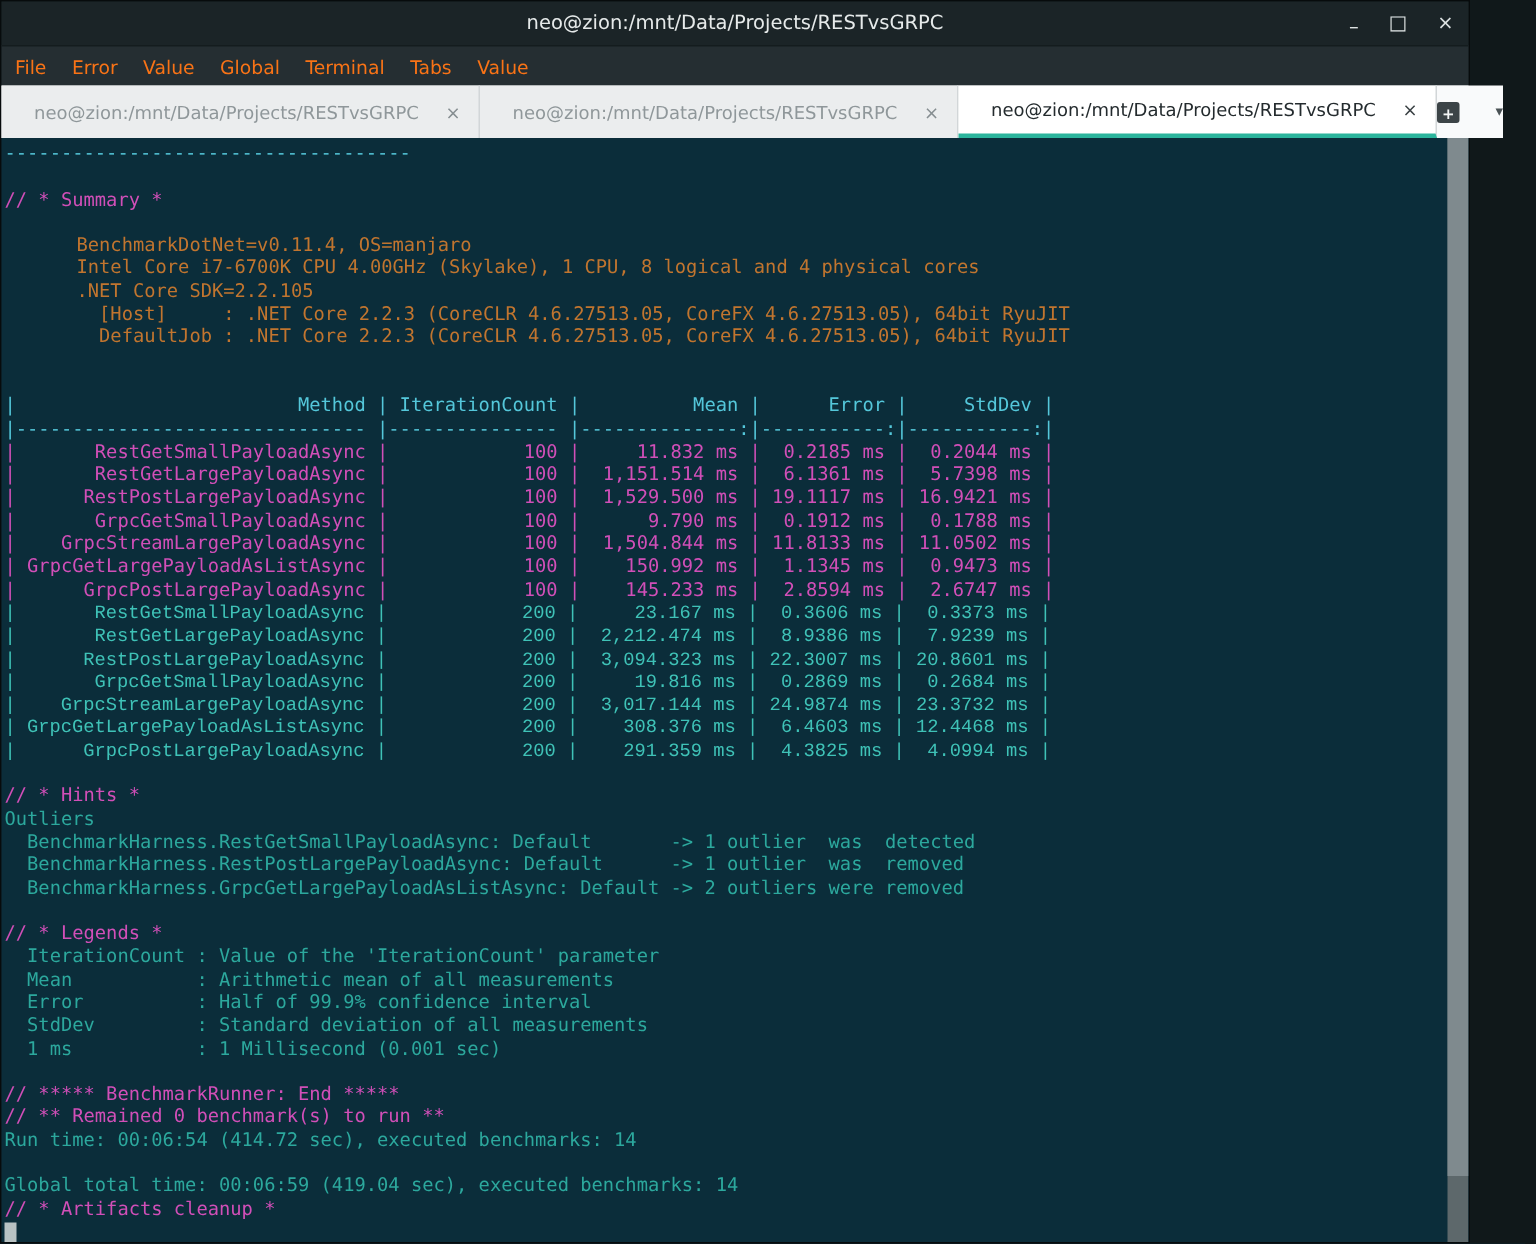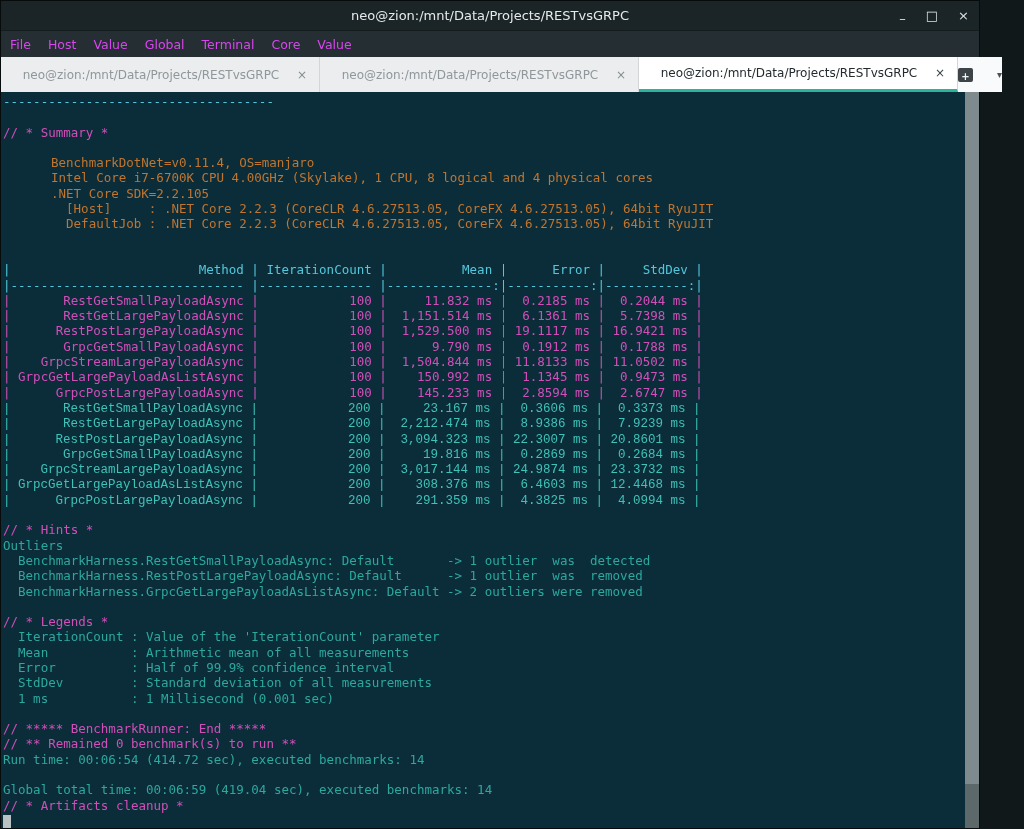--- a/index.html
+++ b/index.html
@@ -25,21 +25,21 @@
     color: #dde2e2; font-size: 13px;
   }
   .win-controls span { cursor: default; line-height: 1; }
   .ctl-min { transform: translateY(3px); }
   
   .menubar {
     height: 27px; background: #252e32; flex: 0 0 auto;
     display: flex; align-items: center; gap: 17px; padding-left: 9px;
     border-top: 1px solid #141c1e;
   }
-  .menu-item { color: #d946ef; font-size: 12.5px; }
+  .menu-item { color: #f97316; font-size: 12.5px; }
   
   .tabbar { height: 35px; background: #e4e6e8; flex: 0 0 auto; display: flex; }
   .tab {
     width: 319px; flex: 0 0 auto; display: flex; align-items: center;
     background: #ebedee; border-right: 1px solid #d2d6d8; padding: 0 12px;
   }
   .tab-label {
     flex: 1; text-align: center; font-size: 12px; color: #8f979a;
     white-space: nowrap; overflow: hidden;
   }
@@ -91,25 +91,25 @@
     <div class="title">neo@zion:/mnt/Data/Projects/RESTvsGRPC</div>
     <div class="win-controls">
       <span class="ctl-min">–</span>
       <span class="ctl-max">□</span>
       <span class="ctl-close">×</span>
     </div>
   </div>
 
   <div class="menubar" id="menubar">
       <span class="menu-item">File</span>
-      <span class="menu-item">Host</span>
+      <span class="menu-item">Error</span>
       <span class="menu-item">Value</span>
       <span class="menu-item">Global</span>
       <span class="menu-item">Terminal</span>
-      <span class="menu-item">Core</span>
+      <span class="menu-item">Tabs</span>
       <span class="menu-item">Value</span>
     </div>
 
   <div class="tabbar" id="tabbar">
     <div class="tab">
         <span class="tab-label">neo@zion:/mnt/Data/Projects/RESTvsGRPC</span>
         <span class="tab-close">×</span>
       </div>
       <div class="tab">
         <span class="tab-label">neo@zion:/mnt/Data/Projects/RESTvsGRPC</span>

